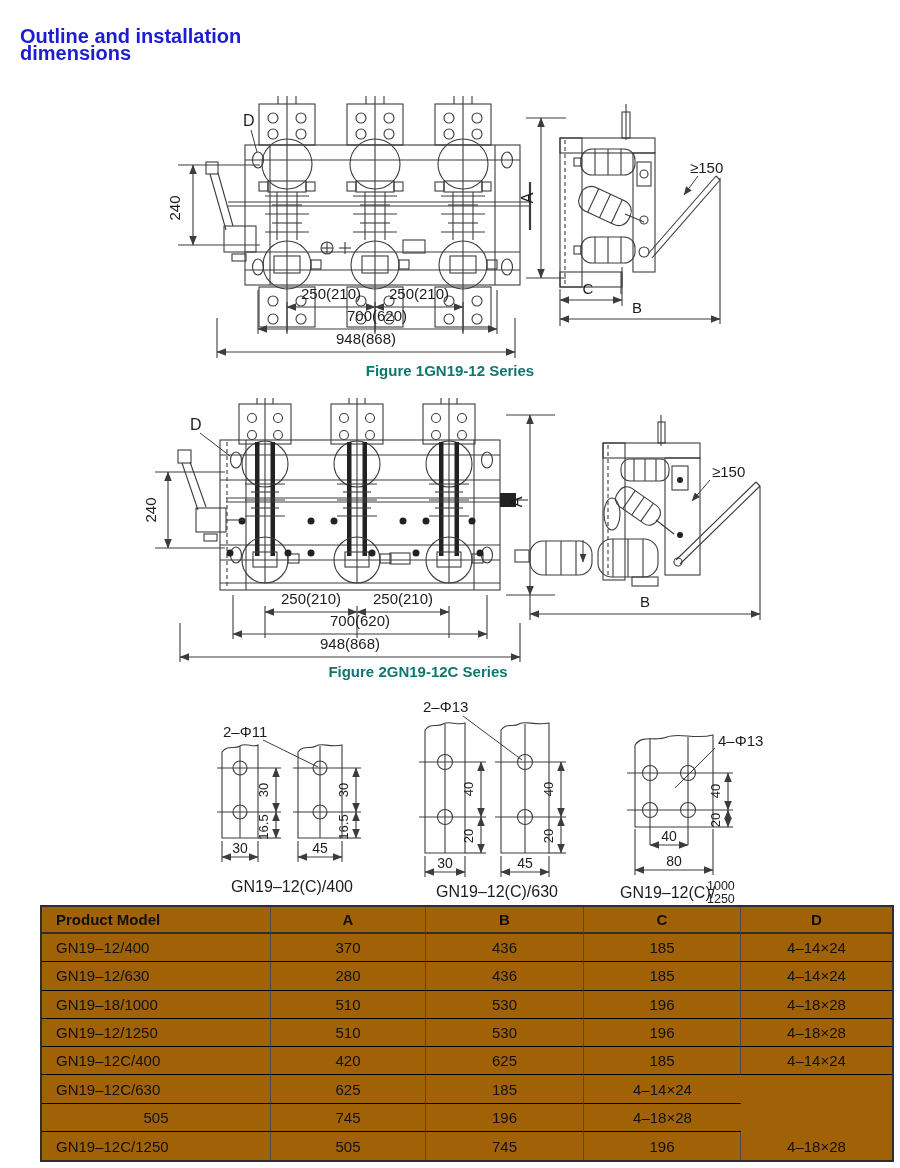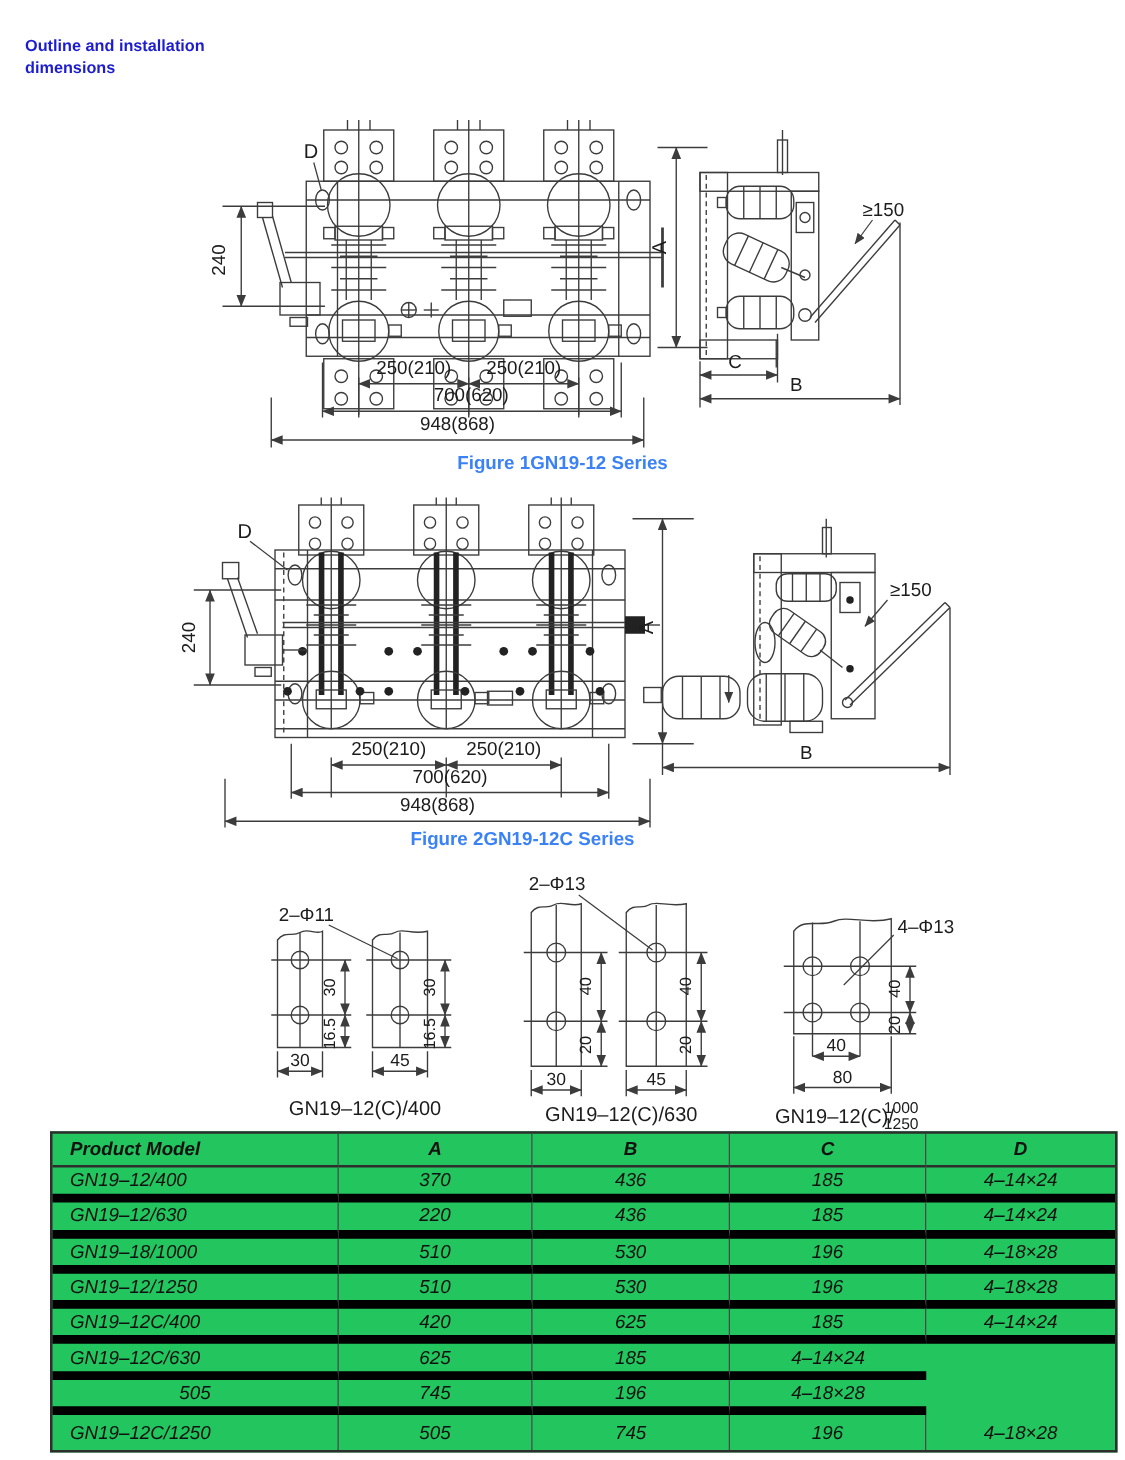--- a/index.html
+++ b/index.html
@@ -2,43 +2,43 @@
 <html><head>
 <meta charset="utf-8">
 <style>
   html,body{margin:0;padding:0;}
   body{
     width:900px;height:1168px;position:relative;background:#ffffff;
     font-family:"Liberation Sans",sans-serif;overflow:hidden;color:#111;
   }
   .abs{position:absolute;}
   .doc-title{
-    left:20px;top:28px;font-size:13px;font-weight:bold;color:#1d1dcf;line-height:17px;
+    left:20px;top:28px;font-size:20px;font-weight:bold;color:#1d1dcf;line-height:17px;
   }
   .fig-caption{
-    font-weight:bold;font-size:15px;color:#3b82f6;text-align:center;width:240px;
+    font-weight:bold;font-size:15px;color:#0f766e;text-align:center;width:240px;
   }
   
   svg line,svg path,svg rect,svg circle,svg ellipse,svg polyline{
     stroke:#3c3c3c;stroke-width:1.1;fill:none;
   }
   svg .dim{stroke-width:1;}
   svg .thk{stroke-width:2.2;}
   svg .ah{fill:#3c3c3c;stroke:none;}
   svg .fl{fill:#222;stroke:none;}
   svg .dsh{stroke-dasharray:4 3;}
   svg text{fill:#1c1c1c;stroke:none;font-family:"Liberation Sans",sans-serif;}
   .t13{font-size:13px;} .t14{font-size:14px;} .t15{font-size:15px;} .t16{font-size:16px;} .t12{font-size:12.5px;}
   
   .dim-table{
-    left:40px;top:905px;width:850px;border:2px solid #2e2e2e;background:#22c55e;font-style:italic;
+    left:40px;top:905px;width:850px;border:2px solid #2e2e2e;background:#a16207;
   }
   .trow{display:grid;grid-template-columns:229px 155px 158px 157px 151px;}
   .tcell{
-    border-right:1px solid #4a4a4a;border-bottom:7px solid #000000;
+    border-right:1px solid #4a4a4a;border-bottom:1px solid #000000;
     font-size:15px;display:flex;align-items:center;justify-content:center;
     height:28.3px;box-sizing:border-box;
   }
   .trow .tcell:last-child{border-right:none;}
   .trow:last-child .tcell{border-bottom:none;text-align:center;}
   .thead .tcell{font-weight:bold;border-bottom:2px solid #2e2e2e;height:27px;}
   .tcell.model{justify-content:flex-start;padding-left:14px;}
   .thead .tcell.model{font-size:15px;}
 </style>
 </head>
@@ -565,21 +565,21 @@
   </div>
   <div class="trow">
     <div class="tcell model">GN19–12/400</div>
     <div class="tcell">370</div>
     <div class="tcell">436</div>
     <div class="tcell">185</div>
     <div class="tcell">4–14×24</div>
   </div>
   <div class="trow">
     <div class="tcell model">GN19–12/630</div>
-    <div class="tcell">220</div>
+    <div class="tcell">280</div>
     <div class="tcell">436</div>
     <div class="tcell">185</div>
     <div class="tcell">4–14×24</div>
   </div>
   <div class="trow">
     <div class="tcell model">GN19–18/1000</div>
     <div class="tcell">510</div>
     <div class="tcell">530</div>
     <div class="tcell">196</div>
     <div class="tcell">4–18×28</div>

